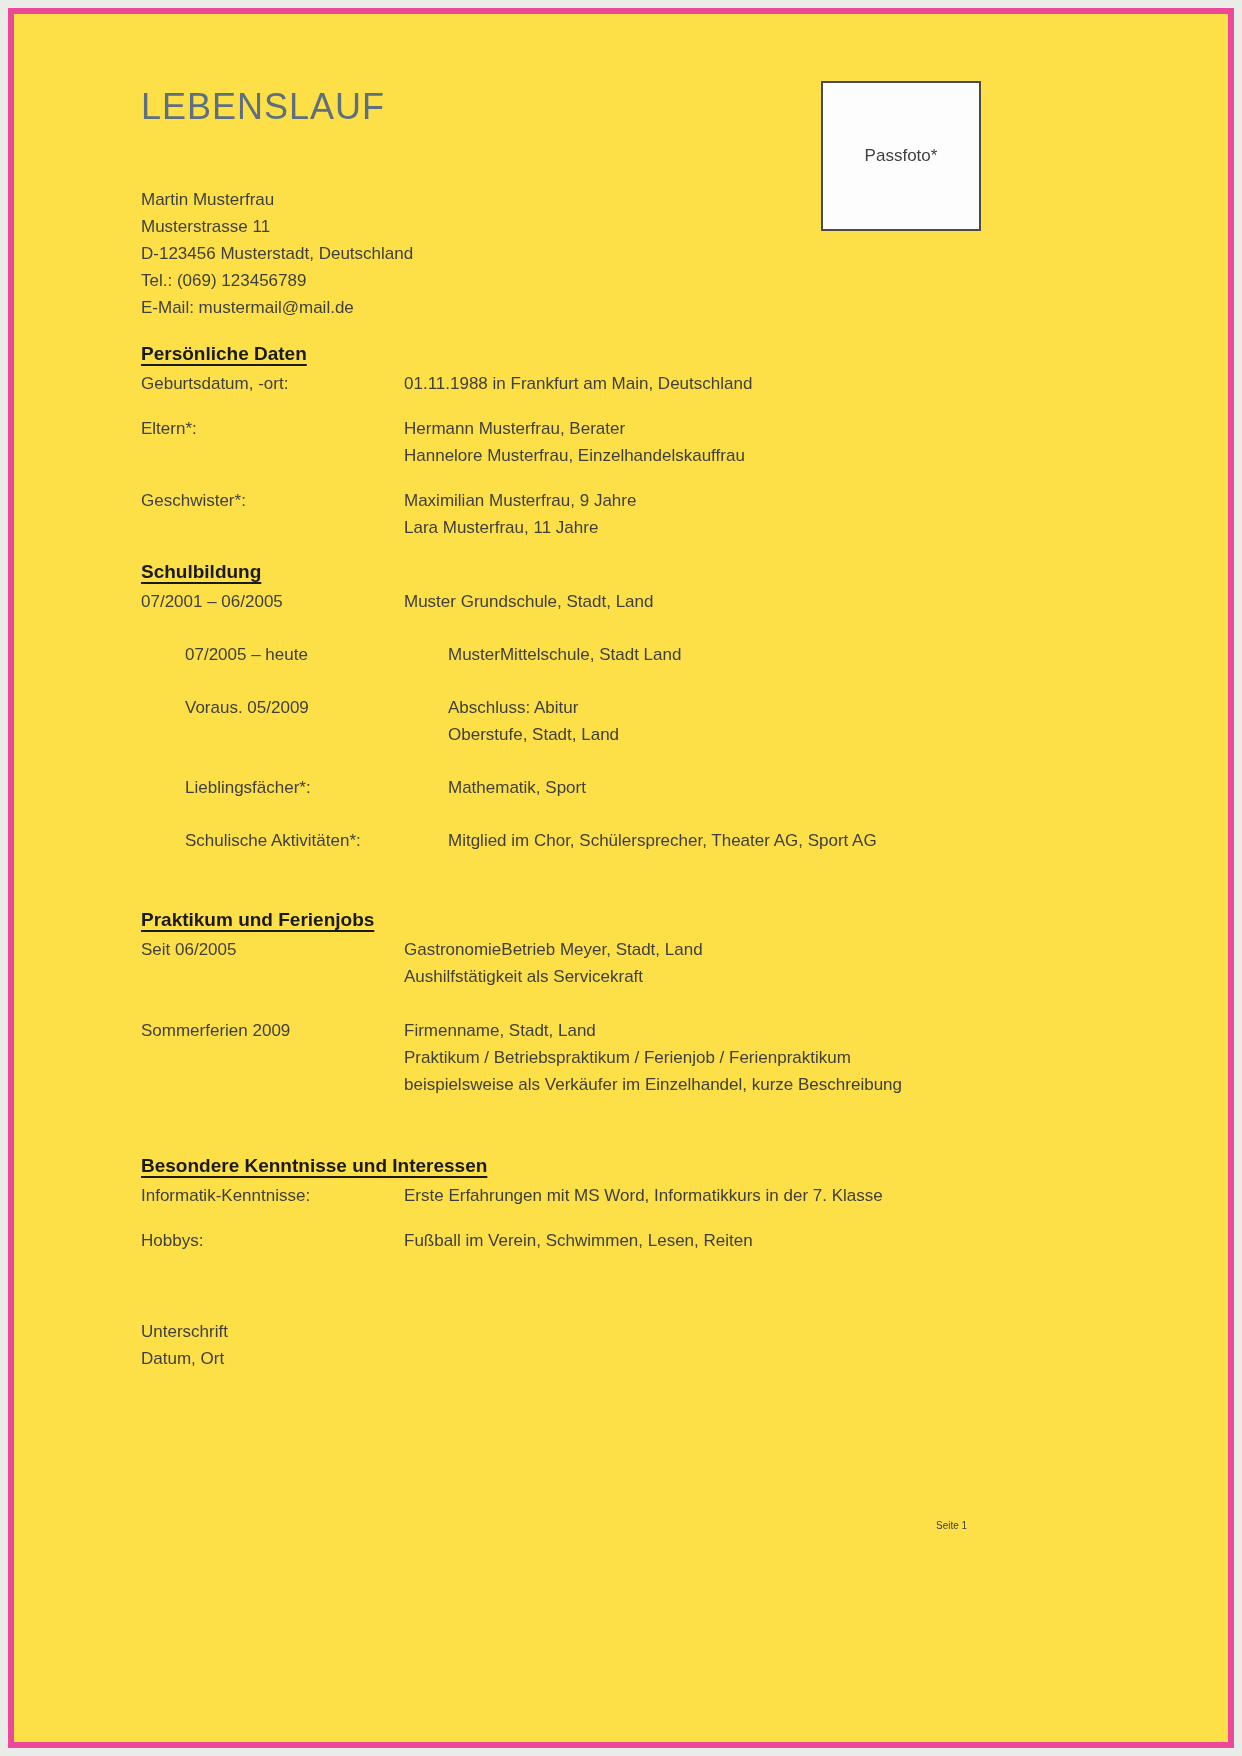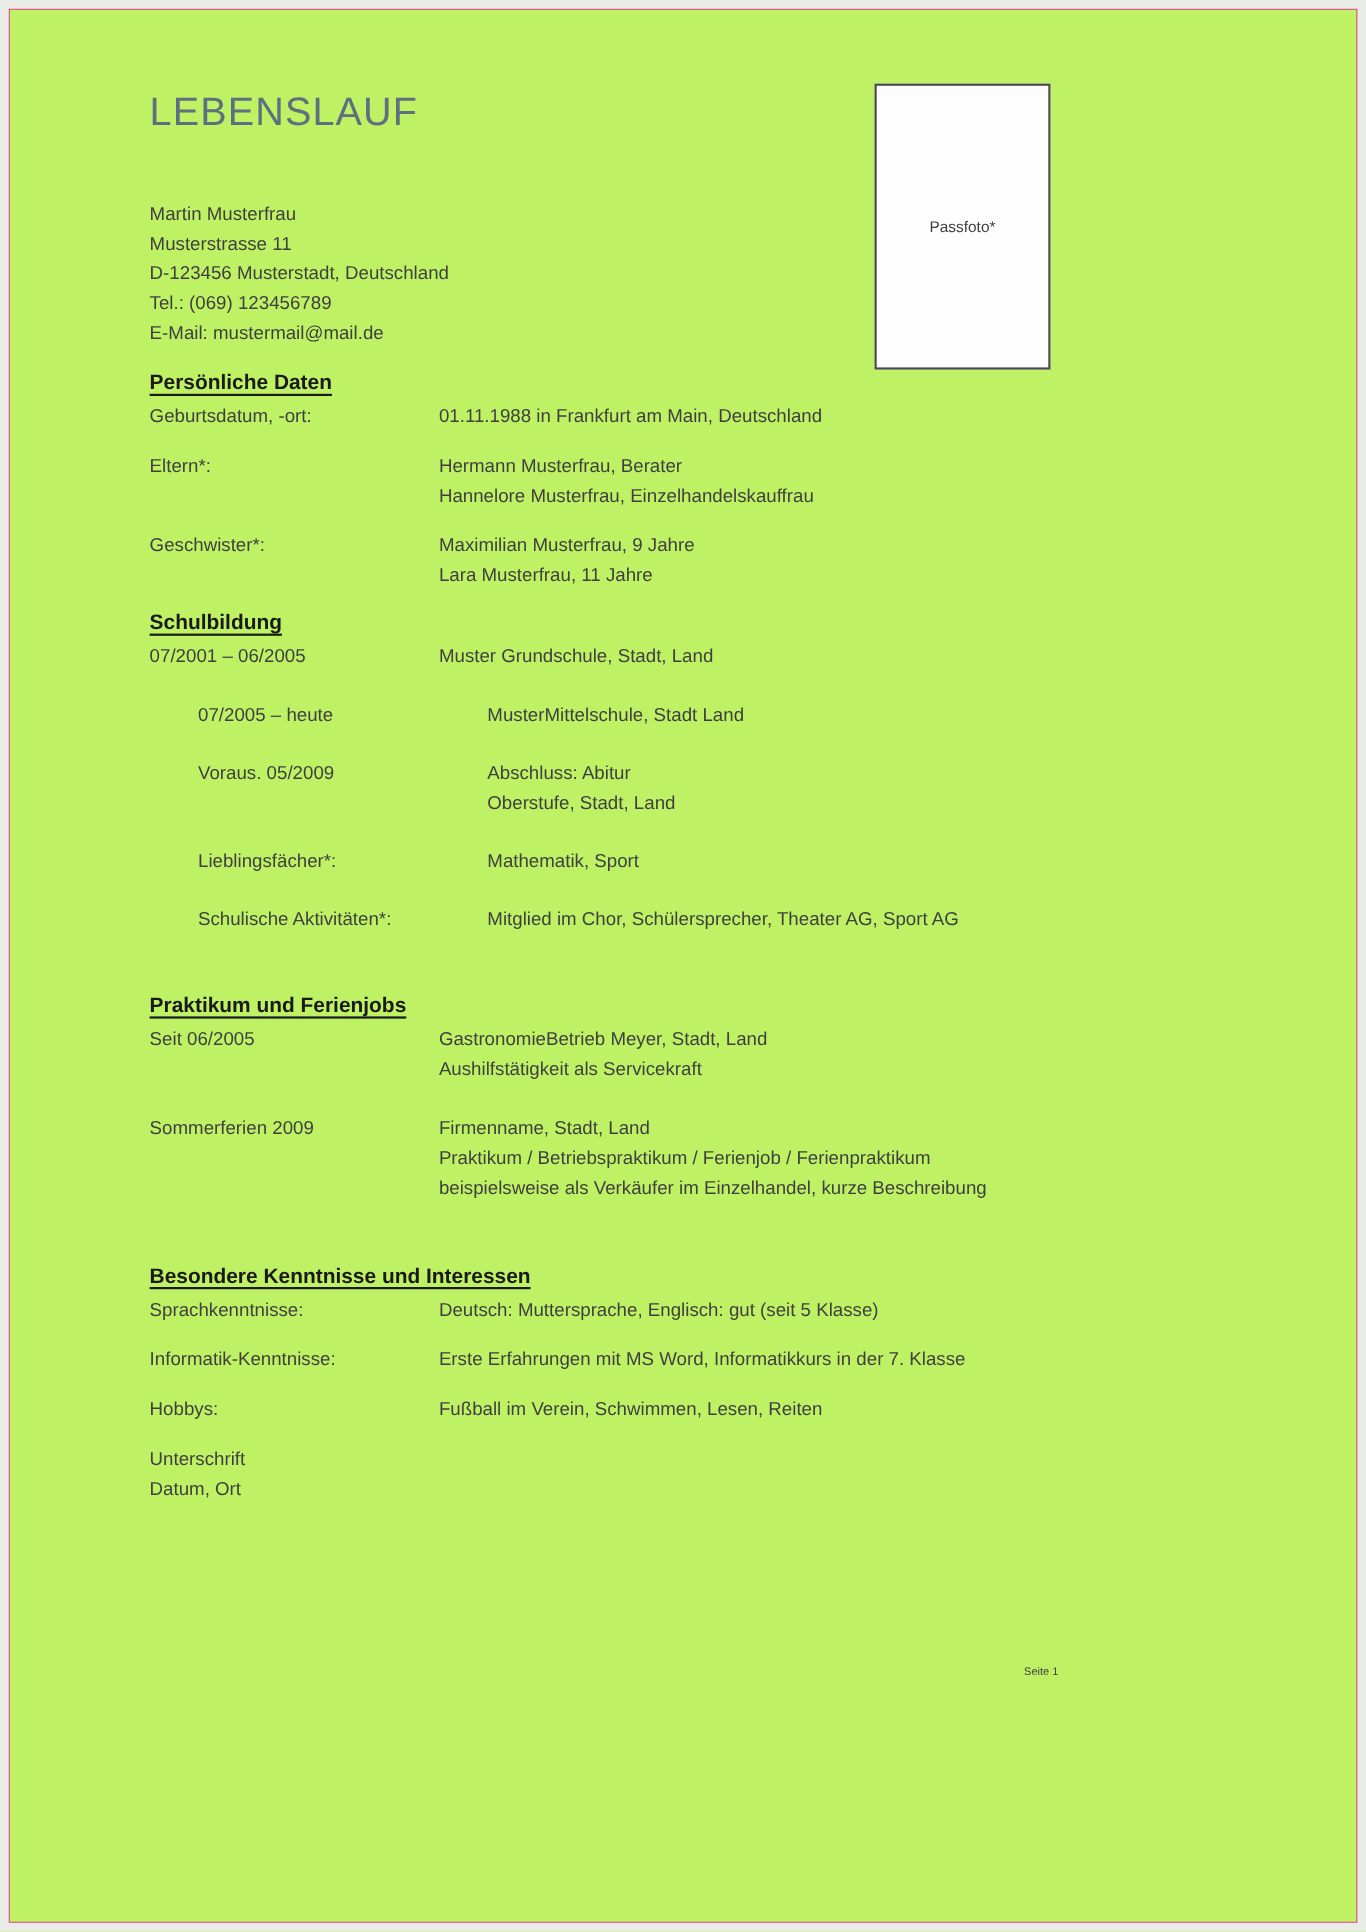--- a/index.html
+++ b/index.html
@@ -4,34 +4,34 @@
 <style>
   html,body{margin:0;padding:0;}
   body{
     width:1242px;height:1756px;position:relative;
     background:#e9ece7;
     font-family:"Liberation Sans", sans-serif;
     -webkit-font-smoothing:antialiased;
   }
   .page{
     position:absolute;left:8px;top:8px;width:1226px;height:1740px;
-    background:#bef264;border:1px solid #ec4899;box-sizing:border-box;
+    background:#fde047;border:6px solid #ec4899;box-sizing:border-box;
   }
   .abs{position:absolute;}
   .title{
     left:127px;top:72px;
     font-size:36px;font-weight:normal;letter-spacing:1px;
     color:#5e6f80;margin:0;
   }
   .contact{left:127px;top:142px;font-size:17px;line-height:27px;color:#3f3f3f;margin-top:30px;}
   .photo-box{
-    left:786px;top:67px;width:160px;height:260px;
+    left:807px;top:67px;width:160px;height:150px;
     border:2px solid #4a4a4a;box-sizing:border-box;
     display:flex;align-items:center;justify-content:center;
-    font-size:14px;color:#3f3f3f;background:#fdfdfd;
+    font-size:17px;color:#3f3f3f;background:#fdfdfd;
   }
   section.resume-sec{left:127px;right:120px;color:#3f3f3f;font-size:17px;line-height:27px;}
   section.resume-sec h2{
     margin:0 0 3px 0;font-size:19px;line-height:27px;font-weight:bold;color:#1a1a1a;
     text-decoration:underline;text-decoration-thickness:2px;text-underline-offset:4px;
   }
   .row{display:flex;align-items:flex-start;}
   .row .label{width:263px;flex:0 0 263px;}
   .row .values{flex:1;}
   .sec-gap26 .row + .row{margin-top:26px;margin-left:44px;}
@@ -134,26 +134,20 @@
         <div class="line">Firmenname, Stadt, Land</div>
         <div class="line">Praktikum / Betriebspraktikum / Ferienjob / Ferienpraktikum</div>
         <div class="line">beispielsweise als Verkäufer im Einzelhandel, kurze Beschreibung</div>
       </div>
     </div>
   </section>
 
   <section class="abs resume-sec sec-tight" style="top:1138px;">
     <h2>Besondere Kenntnisse und Interessen</h2>
     <div class="row">
-      <div class="label">Sprachkenntnisse:</div>
-      <div class="values">
-        <div class="line">Deutsch: Muttersprache, Englisch: gut (seit 5 Klasse)</div>
-      </div>
-    </div>
-    <div class="row">
       <div class="label">Informatik-Kenntnisse:</div>
       <div class="values">
         <div class="line">Erste Erfahrungen mit MS Word, Informatikkurs in der 7. Klasse</div>
       </div>
     </div>
     <div class="row">
       <div class="label">Hobbys:</div>
       <div class="values">
         <div class="line">Fußball im Verein, Schwimmen, Lesen, Reiten</div>
       </div>

